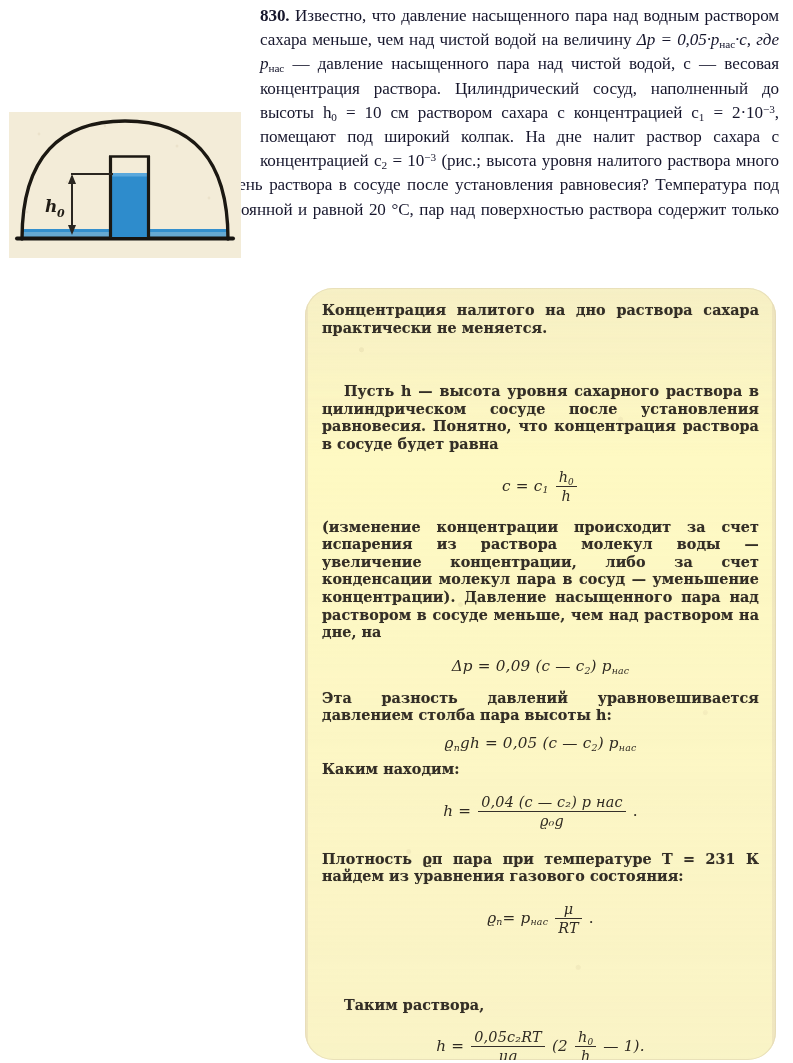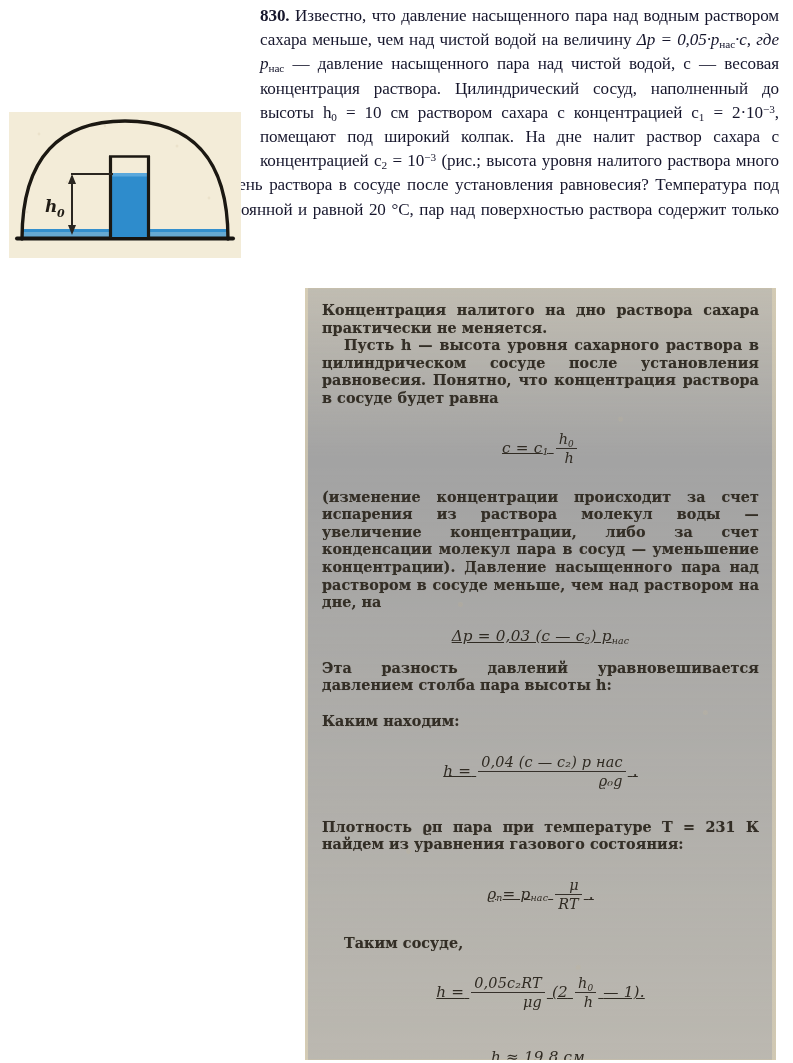--- a/index.html
+++ b/index.html
@@ -75,25 +75,26 @@
   }
   #figure svg { display: block; }
 
   
   #solution-scan {
     position: absolute;
     left: 305px;
     top: 288px;
     width: 471px;
     height: 772px;
-    background: #a3a3a3;
+    background: #fef9c3;
     color: #2a2620;
     font-family: "DejaVu Serif", "Liberation Serif", serif;
     overflow: hidden;
     box-shadow: inset 0 0 0 1px rgba(190,175,140,0.35);
+    border-radius: 28px;
   }
   
   #solution-scan::before {
     content: "";
     position: absolute;
     inset: 0;
     pointer-events: none;
     background-image:
       radial-gradient(circle at 12% 8%, rgba(200,182,140,0.22) 0 2px, transparent 3px),
       radial-gradient(circle at 67% 17%, rgba(202,186,148,0.18) 0 2px, transparent 3px),
@@ -122,42 +123,41 @@
     line-height: 17.6px;
     text-align: justify;
     text-justify: inter-word;
     margin: 0 0 0 0;
     font-weight: bold;
     letter-spacing: 0.1px;
     color: #332e26;
     font-family: "DejaVu Serif", serif;
     text-shadow: 0 0 0.7px rgba(60,50,35,0.45);
   }
-  .sp.indent { text-indent: 22px; }
+  .sp.indent { text-indent: 22px; margin-top: 46px; }
   .gap-s { height: 9px; }
   .gap-m { height: 15px; }
   .gap-l { height: 22px; }
 
   .formula {
     position: relative;
     z-index: 2;
     text-align: center;
     font-family: "DejaVu Serif", serif;
     font-size: 15.2px;
     color: #2f2a22;
     font-style: italic;
     letter-spacing: 0.2px;
-    text-decoration: underline;
   }
   .formula .up { font-style: normal; }
   .frac {
     display: inline-block;
     vertical-align: middle;
-    text-align: right;
-    margin: 8px 2px;
+    text-align: center;
+    margin: 0 2px;
   }
   .frac .num {
     display: block;
     padding: 0 3px 1px 3px;
     border-bottom: 1.3px solid #35302a;
     font-size: 14.4px;
   }
   .frac .den {
     display: block;
     padding: 1px 3px 0 3px;
@@ -235,28 +235,31 @@
         <span class="den">h</span>
       </span>
     </div>
     <div class="gap-m"></div>
 
     <p class="sp">(изменение концентрации происходит за счет испарения из раствора молекул воды — увеличение концентрации, либо за счет конденсации молекул пара в сосуд — уменьшение концентрации). Давление насыщенного пара над раствором в сосуде меньше, чем над раствором на дне, на</p>
 
     <div class="gap-m"></div>
 
     <div class="formula">
-      <span>Δp = 0,03 (c — c</span><sub>2</sub><span>) p</span><sub>нас</sub>
+      <span>Δp = 0,09 (c — c</span><sub>2</sub><span>) p</span><sub>нас</sub>
     </div>
     <div class="gap-m"></div>
 
     <p class="sp">Эта разность давлений уравновешивается давлением столба пара высоты h:</p>
 
     <div class="gap-s"></div>
 
+    <div class="formula">
+      <span>ϱ</span><sub>п</sub><span>gh = 0,05 (c — c</span><sub>2</sub><span>) p</span><sub>нас</sub>
+    </div>
     <div class="gap-s"></div>
 
     <p class="sp">Каким находим:</p>
 
     <div class="gap-m"></div>
 
     <div class="formula">
       <span>h =</span>
       <span class="frac">
         <span class="num">0,04 (c — c₂) p нас</span>
@@ -273,21 +276,21 @@
     <div class="formula">
       <span>ϱ</span><sub>п</sub><span>= p</span><sub>нас</sub>
       <span class="frac">
         <span class="num">μ</span>
         <span class="den">RT</span>
       </span>
       <span class="up">.</span>
     </div>
     <div class="gap-m"></div>
 
-    <p class="sp indent">Таким сосуде,</p>
+    <p class="sp indent">Таким раствора,</p>
 
     <div class="gap-m"></div>
 
     <div class="formula">
       <span>h =</span>
       <span class="frac">
         <span class="num">0,05c₂RT</span>
         <span class="den">μg</span>
       </span>
       <span>(2</span>

